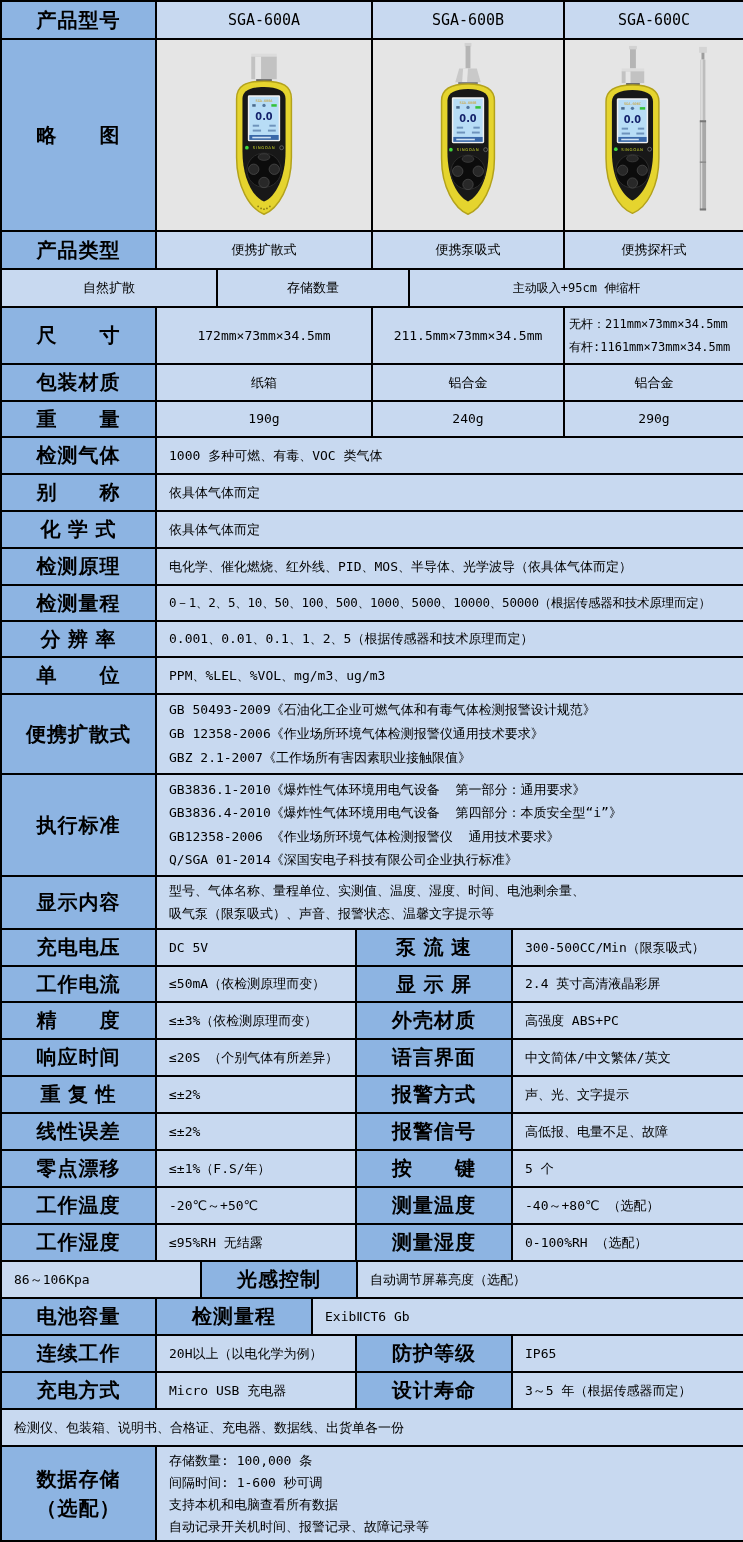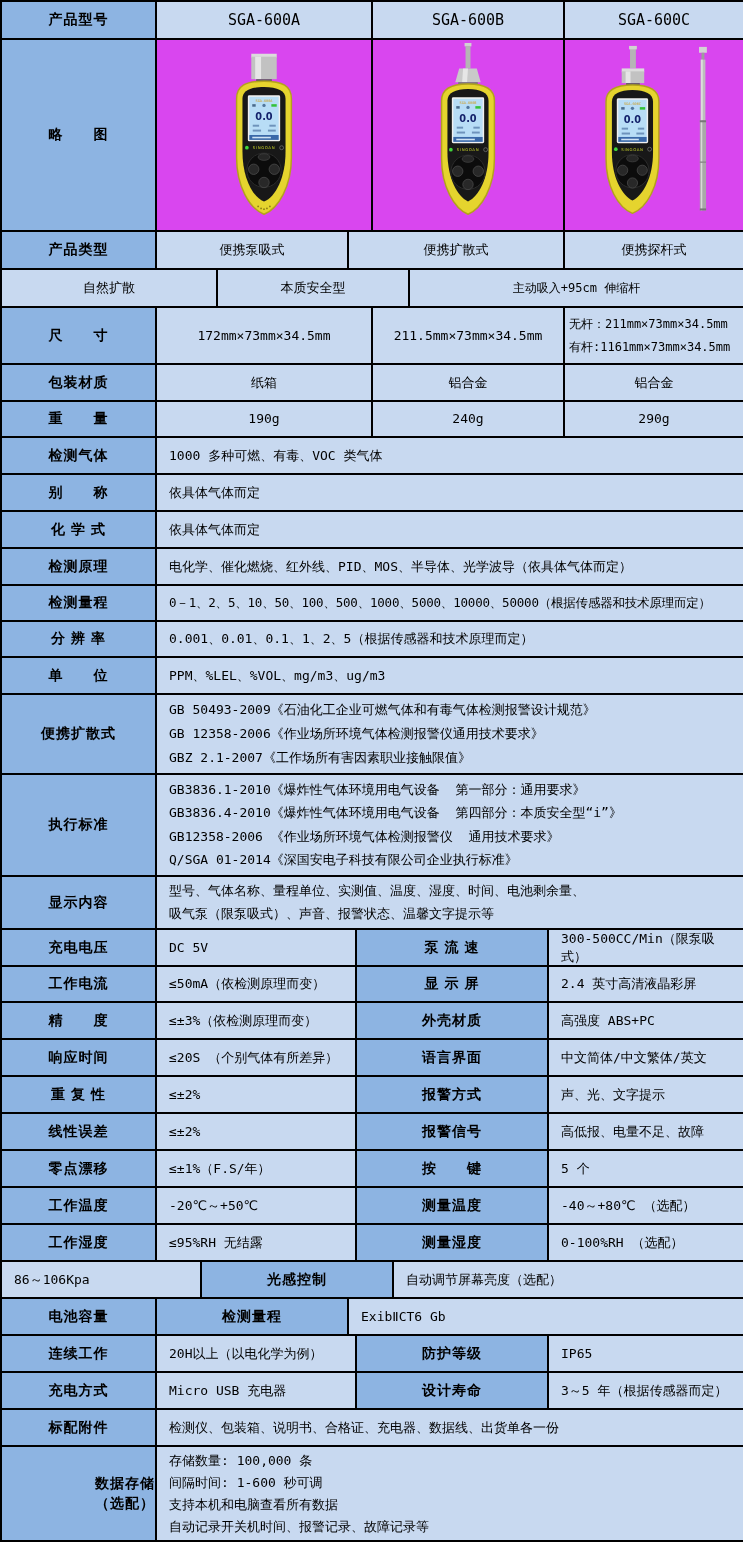--- a/index.html
+++ b/index.html
@@ -17,34 +17,34 @@
     border-bottom:2px solid var(--bd);
     display:flex;align-items:center;justify-content:center;
     text-align:center;overflow:hidden;
   }
   
   .cl{width:155px;background:var(--lbl);}
   .ca{width:216px;background:var(--val);}
   .cb{width:192px;background:var(--val);}
   .cc{flex:1;background:var(--val);}
   .cfull{flex:1;background:var(--val);justify-content:flex-start;text-align:left;padding:0 8px 0 12px;}
-  .crl{width:192px;background:var(--lbl);}
+  .crl{width:156px;background:var(--lbl);}
   .crv{flex:1;background:var(--val);justify-content:flex-start;text-align:left;padding:0 6px 0 12px;}
   .clv{width:200px;background:var(--val);justify-content:flex-start;text-align:left;padding:0 6px 0 12px;}
   
-  .lbl{font-family:"Liberation Sans","DejaVu Sans",sans-serif;font-weight:700;font-size:14px;white-space:pre;letter-spacing:1px;}
+  .lbl{font-family:"Liberation Sans","DejaVu Sans",sans-serif;font-weight:700;font-size:20px;white-space:pre;letter-spacing:1px;}
   .val{font-family:"DejaVu Sans Mono","DejaVu Sans",monospace;font-size:13px;white-space:pre-wrap;line-height:1.35;}
   .val-sm{font-size:12px;}
   .tight{font-size:12.5px;letter-spacing:-0.2px;}
   
   .h38{height:38px}.h192{height:192px}.h37{height:37px}.h36{height:36px}
   .h57{height:57px}.h80{height:80px}.h102{height:102px}.h53{height:53px}.h95{height:95px}
   .multiline{flex-direction:column;align-items:flex-start;justify-content:space-evenly;}
   .multiline.centered{align-items:center;}
-  .imgcell{background:#d946ef;position:relative;}
+  .imgcell{background:#e5e5e5;position:relative;}
   .sizecell{flex-direction:column;align-items:flex-start;justify-content:space-evenly;padding:0 2px 0 4px;}
   svg{display:block;}
 </style>
 </head>
 <body>
 
 <div class="table">
 
   <div class="row h38">
     <div class="cell cl lbl">产品型号</div>
@@ -169,28 +169,28 @@
           <rect x="126.8" y="80" width="6.4" height="2" fill="#777"></rect>
           <rect x="126.8" y="122" width="6.4" height="1.5" fill="#8a8a8a"></rect>
           <rect x="126.8" y="170" width="6.4" height="2" fill="#777"></rect>
         </g>
       </svg>
     </div>
   </div>
 
   <div class="row h38">
     <div class="cell cl lbl">产品类型</div>
+    <div class="cell ca val">便携扩散式</div>
     <div class="cell cb val">便携泵吸式</div>
-    <div class="cell ca val">便携扩散式</div>
     <div class="cell cc val">便携探杆式</div>
   </div>
 
   <div class="row h38">
     <div class="cell ca val">自然扩散</div>
-    <div class="cell cb val">本质安全型</div>
+    <div class="cell cb val">存储数量</div>
     <div class="cell cc val val-sm">主动吸入+95cm 伸缩杆</div>
   </div>
 
   <div class="row h57">
     <div class="cell cl lbl">尺　　寸</div>
     <div class="cell ca val">172mm×73mm×34.5mm</div>
     <div class="cell cb val">211.5mm×73mm×34.5mm</div>
     <div class="cell cc sizecell">
       <div class="val val-sm">无杆：211mm×73mm×34.5mm</div>
       <div class="val val-sm">有杆:1161mm×73mm×34.5mm</div>
@@ -335,26 +335,25 @@
     <div class="cell crv val">IP65</div>
   </div>
   <div class="row h37">
     <div class="cell cl lbl">充电方式</div>
     <div class="cell clv val">Micro USB 充电器</div>
     <div class="cell crl lbl">设计寿命</div>
     <div class="cell crv val">3～5 年（根据传感器而定）</div>
   </div>
 
   <div class="row h37">
-    <div class="cell cl lbl">标配附件</div>
     <div class="cell cfull val">检测仪、包装箱、说明书、合格证、充电器、数据线、出货单各一份</div>
   </div>
 
   <div class="row h95">
-    <div class="cell cl multiline centered" style="justify-content:center;gap:2px;align-items:flex-end;">
+    <div class="cell cl multiline centered" style="justify-content:center;gap:2px;">
       <div class="lbl">数据存储</div>
       <div class="lbl">（选配）</div>
     </div>
     <div class="cell cfull multiline">
       <div class="val">存储数量: 100,000 条</div>
       <div class="val">间隔时间: 1-600 秒可调</div>
       <div class="val">支持本机和电脑查看所有数据</div>
       <div class="val">自动记录开关机时间、报警记录、故障记录等</div>
     </div>
   </div>

